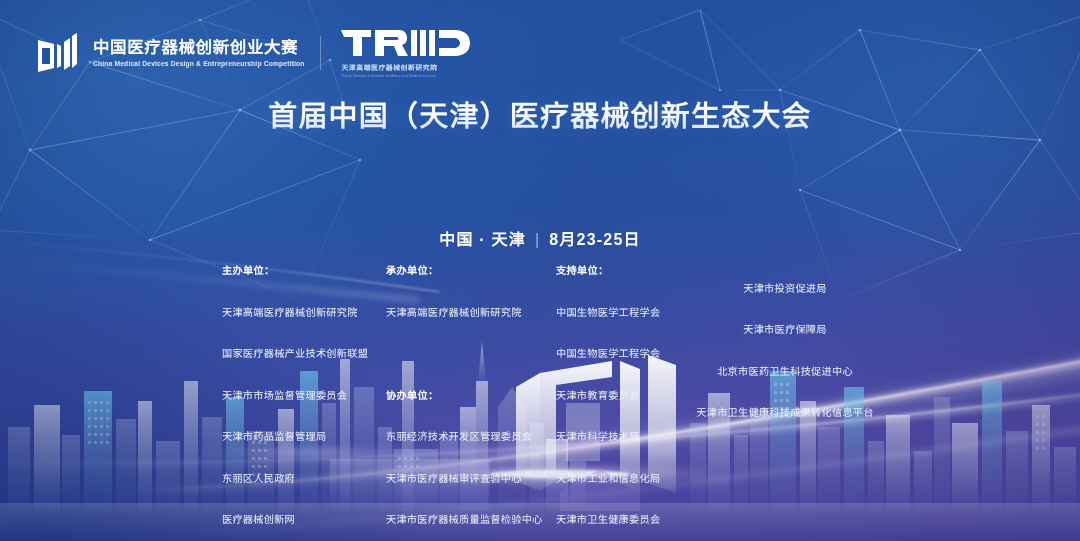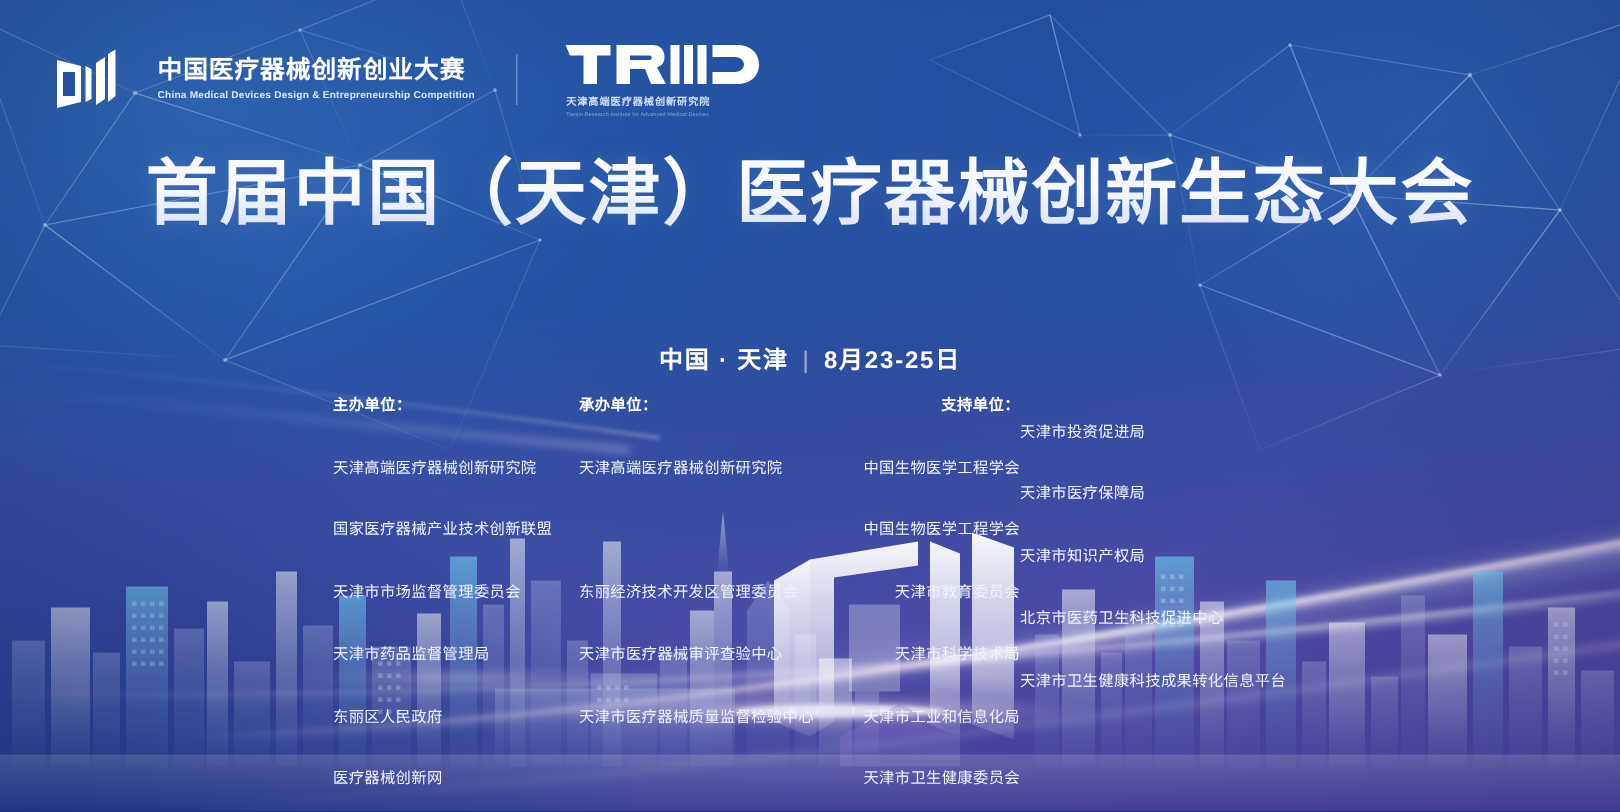--- a/index.html
+++ b/index.html
@@ -56,21 +56,21 @@
   .streaks { position: absolute; inset: 0; }
   .streaks svg { width: 100%; height: 100%; display: block; }
 
   
   .city { position: absolute; left: 0; right: 0; bottom: 0; height: 210px; }
   .city svg { width: 100%; height: 100%; display: block; }
 
   
   .logobar {
     position: absolute; left: 34px; top: 28px;
-    display: flex; align-items: center; gap: 16px;
+    display: flex; align-items: center; gap: 4px;
     z-index: 6;
   }
   .logo-mark { width: 46px; height: 46px; margin-right: 9px; }
   .logo-mark svg { display: block; }
   .logo-text-wrap { display: flex; flex-direction: column; justify-content: center; }
   .logo-cn {
     color: #ffffff;
     font-size: 16.5px;
     font-weight: 700;
     letter-spacing: 0.6px;
@@ -111,21 +111,21 @@
     margin-top: 1.5px;
     white-space: nowrap;
   }
 
   
   .headline {
     position: absolute; left: 0; right: 0; top: 96px;
     text-align: center; z-index: 6;
   }
   .title-line {
-    font-size: 48px;
+    font-size: 29px;
     font-weight: 700;
     letter-spacing: 1.2px;
     line-height: 1.42;
     color: #ffffff;
     background: linear-gradient(180deg, #ffffff 0%, #ffffff 46%, #e8eefb 70%, #cfd9f2 100%);
     -webkit-background-clip: text;
     background-clip: text;
     -webkit-text-fill-color: transparent;
     text-shadow: 0 0 18px rgba(150,190,255,0.18);
     white-space: nowrap;
@@ -150,40 +150,40 @@
   
   .orgs {
     position: absolute; left: 222px; top: 262px;
     display: flex; align-items: flex-start;
     z-index: 6;
     color: #ffffff;
   }
   .org-col { display: flex; flex-direction: column; gap: 24px; }
   .col-1 { width: 164px; }
   .col-2 { width: 170px; }
-  .col-3 { width: 124px; align-items: flex-end; }
+  .col-3 { width: 124px; }
   .col-4 { width: 210px; }
   .org-head {
     font-size: 10.2px;
     font-weight: 700;
     letter-spacing: 0.3px;
     line-height: 1.72;
     color: #ffffff;
     white-space: nowrap;
   }
   .org-item {
     font-size: 10.2px;
     font-weight: 400;
     letter-spacing: 0.25px;
     line-height: 1.72;
     color: #eef3fd;
     white-space: nowrap;
   }
   .org-gap { height: 17.5px; }
-  .col-4 { padding-top: 17.5px; }
+  .col-4 { padding-top: 17.5px; align-items: center; }
 </style>
 </head>
 <body>
 
 <div class="banner">
 
   <div class="bg-base"></div>
   <div class="bg-topleft-glow"></div>
   <div class="bg-topright-glow"></div>
   <div class="bg-bottom-purple"></div>
@@ -545,39 +545,39 @@
       <div class="org-item">天津市市场监督管理委员会</div>
       <div class="org-item">天津市药品监督管理局</div>
       <div class="org-item">东丽区人民政府</div>
       <div class="org-item">医疗器械创新网</div>
     </div>
 
     <div class="org-col col-2">
       <div class="org-head">承办单位：</div>
       <div class="org-item">天津高端医疗器械创新研究院</div>
       <div class="org-gap"></div>
+      <div class="org-head">协办单位：</div>
       <div class="org-item">东丽经济技术开发区管理委员会</div>
       <div class="org-item">天津市医疗器械审评查验中心</div>
       <div class="org-item">天津市医疗器械质量监督检验中心</div>
     </div>
 
     <div class="org-col col-3">
       <div class="org-head">支持单位：</div>
       <div class="org-item">中国生物医学工程学会</div>
       <div class="org-item">中国生物医学工程学会</div>
       <div class="org-item">天津市教育委员会</div>
       <div class="org-item">天津市科学技术局</div>
       <div class="org-item">天津市工业和信息化局</div>
       <div class="org-item">天津市卫生健康委员会</div>
     </div>
 
     <div class="org-col col-4">
       <div class="org-item">天津市投资促进局</div>
       <div class="org-item">天津市医疗保障局</div>
-      <div class="org-item">天津市知识产权局</div>
       <div class="org-item">北京市医药卫生科技促进中心</div>
       <div class="org-item">天津市卫生健康科技成果转化信息平台</div>
     </div>
 
   </div>
 
   <div class="bg-vignette"></div>
 </div>
 
 </body></html>

